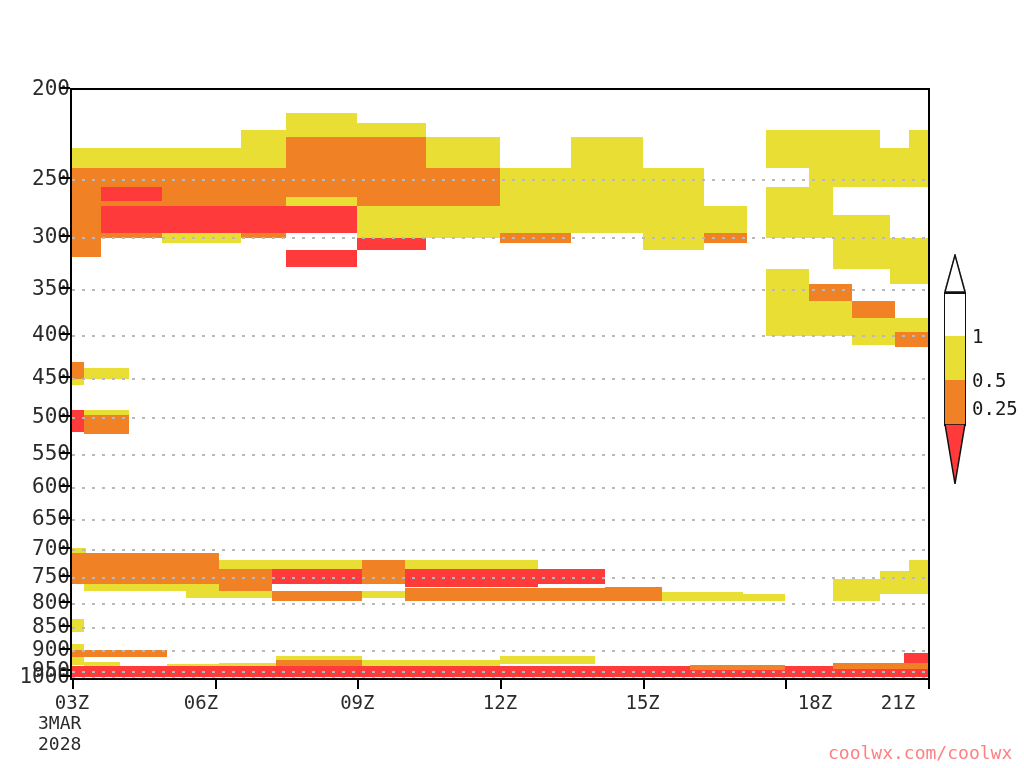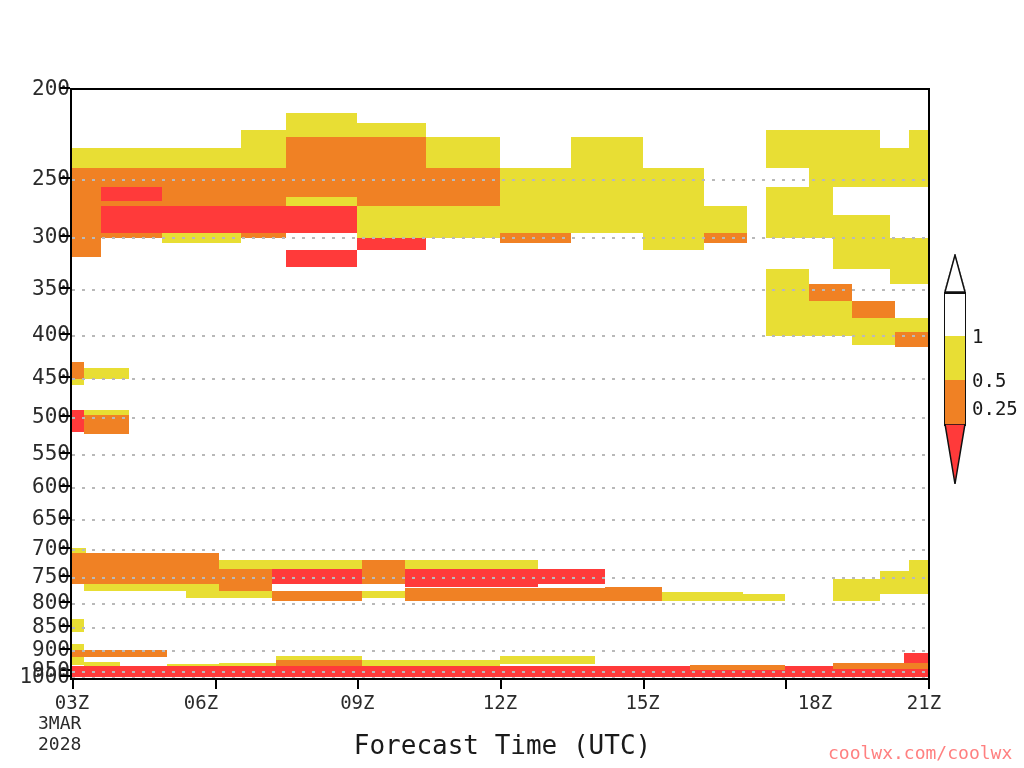--- a/index.html
+++ b/index.html
@@ -352,27 +352,26 @@
       <div class="xtick-label" style="left: 131px;">06Z</div>
       <div class="xtick-mark" style="left: 287.333px;"></div>
       <div class="xtick-label" style="left: 287.333px;">09Z</div>
       <div class="xtick-mark" style="left: 430px;"></div>
       <div class="xtick-label" style="left: 430px;">12Z</div>
       <div class="xtick-mark" style="left: 572.667px;"></div>
       <div class="xtick-label" style="left: 572.667px;">15Z</div>
       <div class="xtick-mark" style="left: 715.333px;"></div>
       <div class="xtick-label" style="left: 745px;">18Z</div>
       <div class="xtick-mark" style="left: 858px;"></div>
-      <div class="xtick-label" style="left: 854px;">21Z</div>
+      <div class="xtick-label" style="left: 828px;">21Z</div>
     </div>
 
   <div id="x-datestamp">3MAR
 2028</div>
 
-  <div id="x-axis-title">Forecast Time (UTC)</div>
 
   <div id="colorbar">
       <div class="cb-cap" style="top: -38px; border-left: 11px solid transparent; border-right: 11px solid transparent; border-bottom: 38px solid rgb(255, 255, 255); filter: drop-shadow(rgb(17, 17, 17) 0px 0px 0px);"></div>
       <svg width="22" height="38" style="position: absolute; left: 0px; top: -38px;">
         <polygon points="11,1 21,38 1,38" fill="#FFFFFF" stroke="#111" stroke-width="1.5"></polygon>
       </svg>
       <div class="cb-band" style="top: 0px; height: 44px; background: rgb(255, 255, 255);"></div>
       <div class="cb-sep" style="top: 44px;"></div>
       <div class="cb-band" style="top: 44px; height: 44px; background: rgb(232, 222, 52);"></div>
       <div class="cb-sep" style="top: 88px;"></div>

